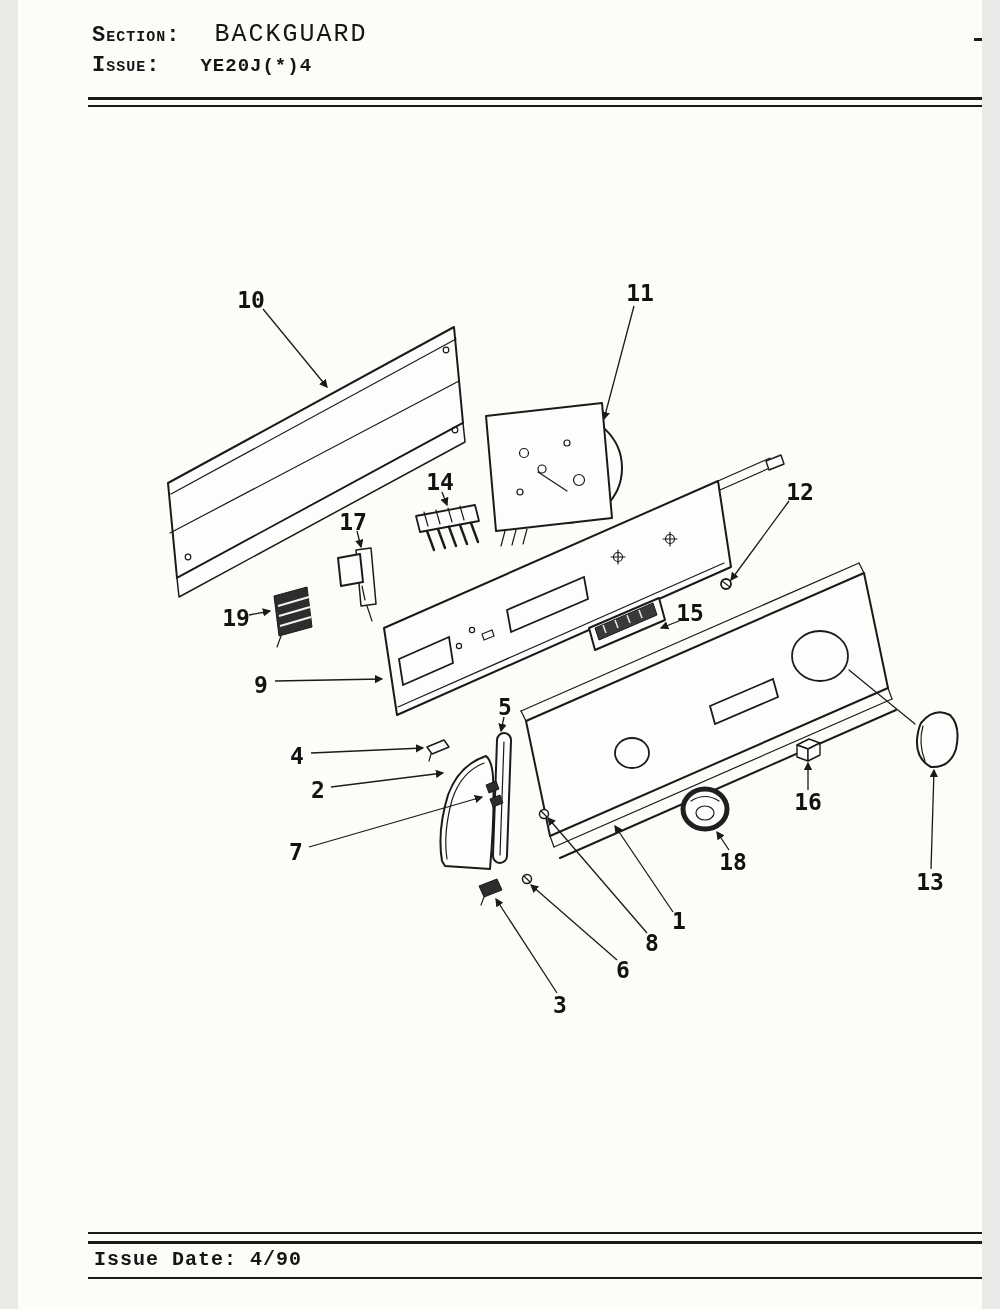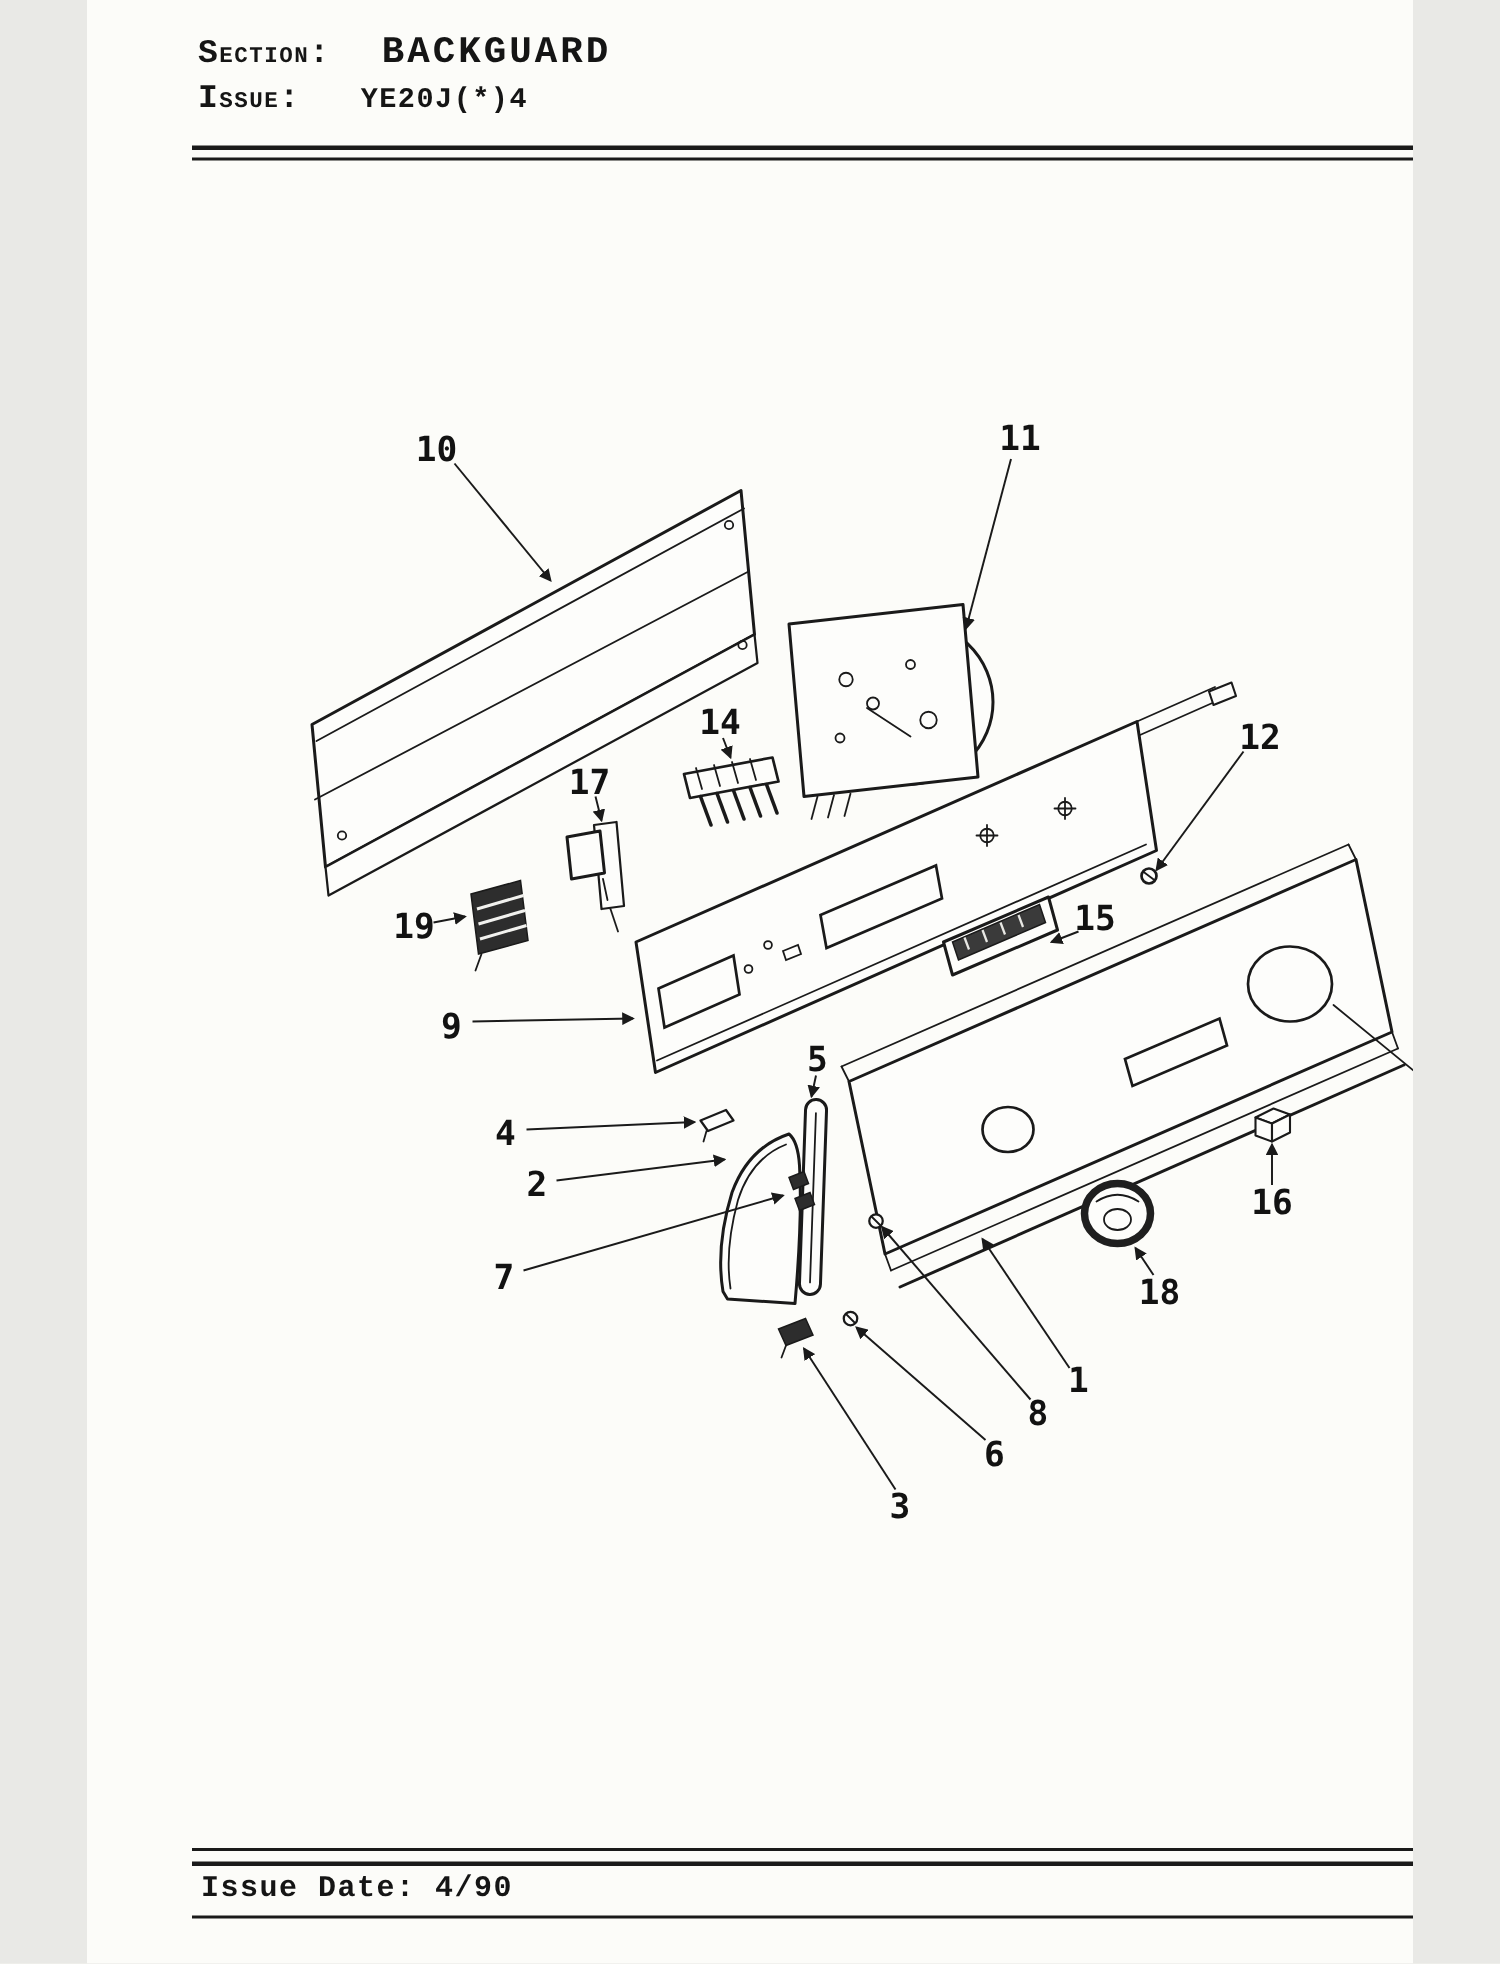--- a/index.html
+++ b/index.html
@@ -1,26 +1,26 @@
 <!DOCTYPE html>
 <html><head>
 <meta charset="utf-8">
 <style>
   * { margin:0; padding:0; box-sizing:border-box; }
   html,body { background:#e9e9e6; }
   .page {
-    position:relative; width:884px; height:1309px; margin:0 auto;
+    position:relative; width:964px; height:1309px; margin:0 auto;
     background:#fcfcf9; color:#151515; overflow:hidden;
     font-family:"Liberation Mono","DejaVu Sans Mono",monospace;
   }
   .header { position:absolute; left:74px; top:20px; }
   .hrow { display:flex; align-items:baseline; }
   .hrow2 { margin-top:4px; }
   .lbl { font-weight:700; font-variant:small-caps; letter-spacing:1px; font-size:22px; }
-  .val-section { font-size:25px; font-weight:700; letter-spacing:2px; margin-left:34px; }
+  .val-section { font-size:25px; font-weight:400; letter-spacing:2px; margin-left:34px; }
   .val-model { font-size:19px; font-weight:700; letter-spacing:1px; margin-left:40px;text-align:right; }
   .rule { position:absolute; background:#1a1a1a; }
   .diagram-svg { position:absolute; left:0; top:0; width:1000px; height:1309px; }
   .footer-text { position:absolute; left:76px; top:1248px; font-size:20px; font-weight:700; letter-spacing:1px; }
 
   
   .p { fill:#fdfdfb; stroke:#1a1a1a; stroke-width:2; stroke-linejoin:round; }
   .t { stroke:#1a1a1a; stroke-width:1.2; fill:none; stroke-linecap:round; }
   .d { fill:#2d2d2d; stroke:#1a1a1a; stroke-width:1; }
   .hole { fill:#fdfdfb; stroke:#1a1a1a; stroke-width:1.8; }

